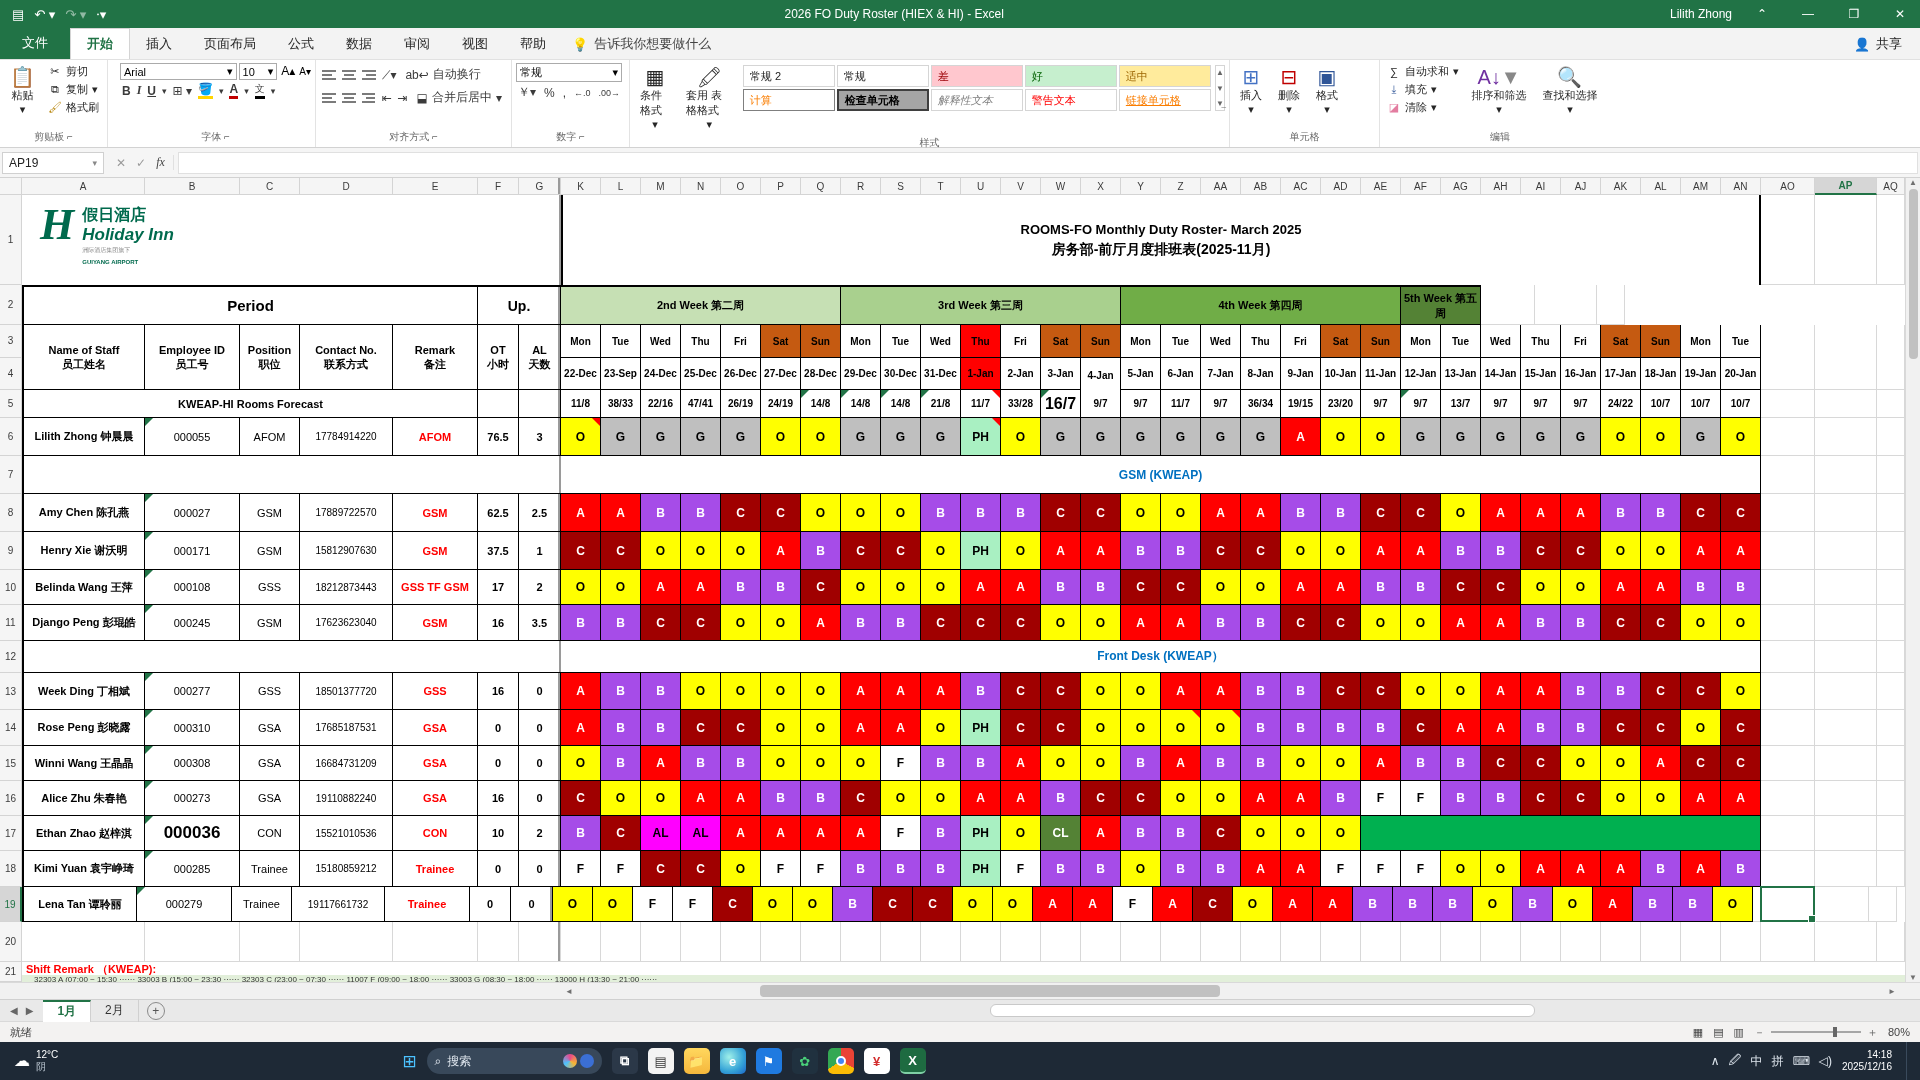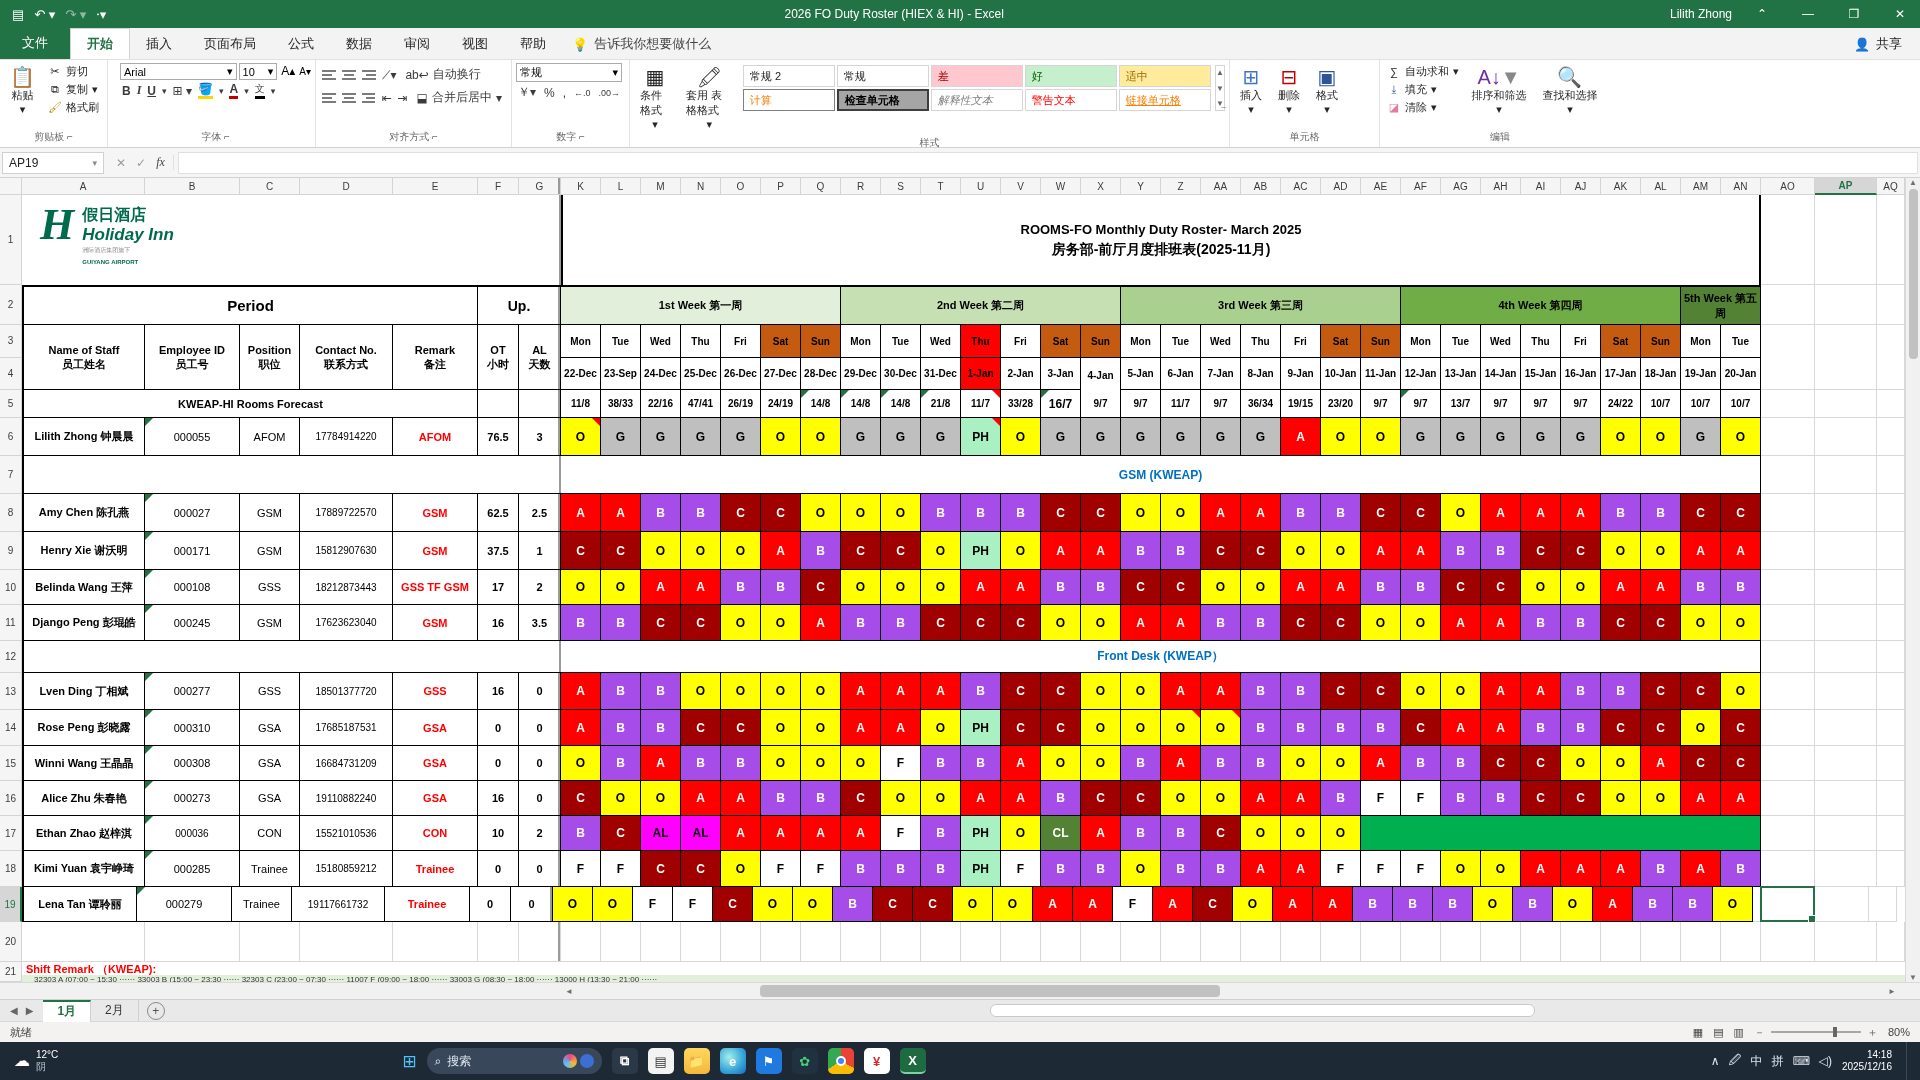--- a/index.html
+++ b/index.html
@@ -421,21 +421,20 @@
   <div style="font-weight:bold;font-size:14px;margin-top:4px;">房务部-前厅月度排班表(2025-11月)</div>
           </div>
           <div class="cell blank" style="width: 54px; height: 90px;"></div>
           <div class="cell blank" style="width: 62px; height: 90px;"></div>
           <div class="cell blank" style="width: 28px; height: 90px;"></div>
         </div>
         <div class="row" style="height: 40px;">
           <div class="cell gut" style="width: 22px; height: 40px;">2</div>
           <div class="cell tcell" style="width: 456px; height: 40px; font-weight: bold; font-size: 15px; border-top: 2px solid rgb(0, 0, 0); border-left: 2px solid rgb(0, 0, 0);">Period</div>
           <div class="cell tcell freeze" style="width: 83px; height: 40px; font-weight: bold; font-size: 14px; border-top: 2px solid rgb(0, 0, 0);">Up.</div>
-          <div class="cell tcell" style="width: 280px; height: 40px; background: rgb(226, 239, 218); font-weight: bold; font-size: 11px; border-top: 2px solid rgb(0, 0, 0);">1st Week 第一周</div>
           <div class="cell tcell" style="width: 280px; height: 40px; background: rgb(198, 224, 180); font-weight: bold; font-size: 11px; border-top: 2px solid rgb(0, 0, 0);">2nd Week 第二周</div>
           <div class="cell tcell" style="width: 280px; height: 40px; background: rgb(169, 208, 142); font-weight: bold; font-size: 11px; border-top: 2px solid rgb(0, 0, 0);">3rd Week 第三周</div>
           <div class="cell tcell" style="width: 280px; height: 40px; background: rgb(112, 173, 71); font-weight: bold; font-size: 11px; border-top: 2px solid rgb(0, 0, 0);">4th Week 第四周</div>
           <div class="cell tcell" style="width: 80px; height: 40px; background: rgb(84, 130, 53); font-weight: bold; font-size: 11px; border-top: 2px solid rgb(0, 0, 0);">5th Week 第五周</div>
           <div class="cell blank" style="width: 54px; height: 40px;"></div>
           <div class="cell blank" style="width: 62px; height: 40px;"></div>
           <div class="cell blank" style="width: 28px; height: 40px;"></div>
         </div>
         <div class="row" style="height: 65px;">
           <div class="cell gut" style="width: 22px; height: 65px;">
@@ -543,21 +542,21 @@
           <div class="cell tcell rel" style="width: 40px; height: 28px; font-weight: bold; font-size: 10px;">22/16</div>
           <div class="cell tcell rel" style="width: 40px; height: 28px; font-weight: bold; font-size: 10px;">47/41</div>
           <div class="cell tcell rel" style="width: 40px; height: 28px; font-weight: bold; font-size: 10px;">26/19</div>
           <div class="cell tcell rel" style="width: 40px; height: 28px; font-weight: bold; font-size: 10px;">24/19</div>
           <div class="cell tcell rel corner-g" style="width: 40px; height: 28px; font-weight: bold; font-size: 10px;">14/8</div>
           <div class="cell tcell rel corner-g" style="width: 40px; height: 28px; font-weight: bold; font-size: 10px;">14/8</div>
           <div class="cell tcell rel corner-g" style="width: 40px; height: 28px; font-weight: bold; font-size: 10px;">14/8</div>
           <div class="cell tcell rel corner-g" style="width: 40px; height: 28px; font-weight: bold; font-size: 10px;">21/8</div>
           <div class="cell tcell rel corner-r" style="width: 40px; height: 28px; font-weight: bold; font-size: 10px;">11/7</div>
           <div class="cell tcell rel" style="width: 40px; height: 28px; font-weight: bold; font-size: 10px;">33/28</div>
-          <div class="cell tcell rel corner-g" style="width: 40px; height: 28px; font-weight: bold; font-size: 12px; text-align: center;">16/7</div>
+          <div class="cell tcell rel corner-g" style="width: 40px; height: 28px; font-weight: bold; font-size: 16px; text-align: center;">16/7</div>
           <div class="cell tcell rel" style="width: 40px; height: 28px; font-weight: bold; font-size: 10px;">9/7</div>
           <div class="cell tcell rel" style="width: 40px; height: 28px; font-weight: bold; font-size: 10px;">9/7</div>
           <div class="cell tcell rel" style="width: 40px; height: 28px; font-weight: bold; font-size: 10px;">11/7</div>
           <div class="cell tcell rel" style="width: 40px; height: 28px; font-weight: bold; font-size: 10px;">9/7</div>
           <div class="cell tcell rel" style="width: 40px; height: 28px; font-weight: bold; font-size: 10px;">36/34</div>
           <div class="cell tcell rel" style="width: 40px; height: 28px; font-weight: bold; font-size: 10px;">19/15</div>
           <div class="cell tcell rel" style="width: 40px; height: 28px; font-weight: bold; font-size: 10px;">23/20</div>
           <div class="cell tcell rel" style="width: 40px; height: 28px; font-weight: bold; font-size: 10px;">9/7</div>
           <div class="cell tcell rel corner-g" style="width: 40px; height: 28px; font-weight: bold; font-size: 10px;">9/7</div>
           <div class="cell tcell rel" style="width: 40px; height: 28px; font-weight: bold; font-size: 10px;">13/7</div>
@@ -798,21 +797,21 @@
         <div class="row" style="height: 32px;">
           <div class="cell gut" style="width: 22px; height: 32px;">12</div>
           <div class="cell freeze" style="width: 539px; height: 32px; border-left: 2px solid rgb(0, 0, 0); border-bottom: 1px solid rgb(0, 0, 0); background: rgb(255, 255, 255);"></div>
           <div class="cell tcell" style="width: 1200px; height: 32px; color: rgb(0, 112, 192); font-weight: bold; font-size: 12px;">Front Desk (KWEAP）</div>
           <div class="cell blank" style="width: 54px; height: 32px;"></div>
           <div class="cell blank" style="width: 62px; height: 32px;"></div>
           <div class="cell blank" style="width: 28px; height: 32px;"></div>
         </div>
         <div class="row" style="height: 37px;">
           <div class="cell gut" style="width: 22px; height: 37px;">13</div>
-          <div class="cell tcell" style="width: 123px; height: 37px; font-weight: bold; font-size: 11px; border-left: 2px solid rgb(0, 0, 0);">Lven Ding 丁相斌</div>
+          <div class="cell tcell" style="width: 123px; height: 37px; font-weight: bold; font-size: 11px; border-left: 2px solid rgb(0, 0, 0);">Week Ding 丁相斌</div>
           <div class="cell tcell rel corner-g" style="width: 95px; height: 37px; font-size: 11px;">000277</div>
           <div class="cell tcell" style="width: 60px; height: 37px;">GSS</div>
           <div class="cell tcell" style="width: 93px; height: 37px; font-size: 10px;">18501377720</div>
           <div class="cell tcell" style="width: 85px; height: 37px; color: rgb(255, 0, 0); font-weight: bold; font-size: 11px;">GSS</div>
           <div class="cell tcell" style="width: 41px; height: 37px; font-weight: bold;">16</div>
           <div class="cell tcell freeze" style="width: 42px; height: 37px; font-weight: bold;">0</div>
           <div class="cell tcell shift rel" style="width: 40px; height: 37px; background: rgb(255, 0, 0); color: rgb(255, 255, 255);">A</div>
           <div class="cell tcell shift rel" style="width: 40px; height: 37px; background: rgb(166, 76, 232); color: rgb(255, 255, 255);">B</div>
           <div class="cell tcell shift rel" style="width: 40px; height: 37px; background: rgb(166, 76, 232); color: rgb(255, 255, 255);">B</div>
           <div class="cell tcell shift rel" style="width: 40px; height: 37px; background: rgb(255, 255, 0); color: rgb(0, 0, 0);">O</div>
@@ -971,21 +970,21 @@
           <div class="cell tcell shift rel" style="width: 40px; height: 35px; background: rgb(255, 255, 0); color: rgb(0, 0, 0);">O</div>
           <div class="cell tcell shift rel" style="width: 40px; height: 35px; background: rgb(255, 0, 0); color: rgb(255, 255, 255);">A</div>
           <div class="cell tcell shift rel" style="width: 40px; height: 35px; background: rgb(255, 0, 0); color: rgb(255, 255, 255);">A</div>
           <div class="cell blank" style="width: 54px; height: 35px;"></div>
           <div class="cell blank" style="width: 62px; height: 35px;"></div>
           <div class="cell blank" style="width: 28px; height: 35px;"></div>
         </div>
         <div class="row" style="height: 35px;">
           <div class="cell gut" style="width: 22px; height: 35px;">17</div>
           <div class="cell tcell" style="width: 123px; height: 35px; font-weight: bold; font-size: 11px; border-left: 2px solid rgb(0, 0, 0);">Ethan Zhao 赵梓淇</div>
-          <div class="cell tcell rel corner-g" style="width: 95px; height: 35px; font-size: 10px;">000036</div>
+          <div class="cell tcell rel corner-g" style="width: 95px; height: 35px; font-size: 17px; font-weight: bold;">000036</div>
           <div class="cell tcell" style="width: 60px; height: 35px;">CON</div>
           <div class="cell tcell" style="width: 93px; height: 35px; font-size: 10px;">15521010536</div>
           <div class="cell tcell" style="width: 85px; height: 35px; color: rgb(255, 0, 0); font-weight: bold; font-size: 11px;">CON</div>
           <div class="cell tcell" style="width: 41px; height: 35px; font-weight: bold;">10</div>
           <div class="cell tcell freeze" style="width: 42px; height: 35px; font-weight: bold;">2</div>
           <div class="cell tcell shift rel" style="width: 40px; height: 35px; background: rgb(166, 76, 232); color: rgb(255, 255, 255);">B</div>
           <div class="cell tcell shift rel" style="width: 40px; height: 35px; background: rgb(160, 0, 0); color: rgb(255, 255, 255);">C</div>
           <div class="cell tcell shift rel" style="width: 40px; height: 35px; background: rgb(255, 0, 255); color: rgb(0, 0, 0);">AL</div>
           <div class="cell tcell shift rel" style="width: 40px; height: 35px; background: rgb(255, 0, 255); color: rgb(0, 0, 0);">AL</div>
           <div class="cell tcell shift rel" style="width: 40px; height: 35px; background: rgb(255, 0, 0); color: rgb(255, 255, 255);">A</div>

